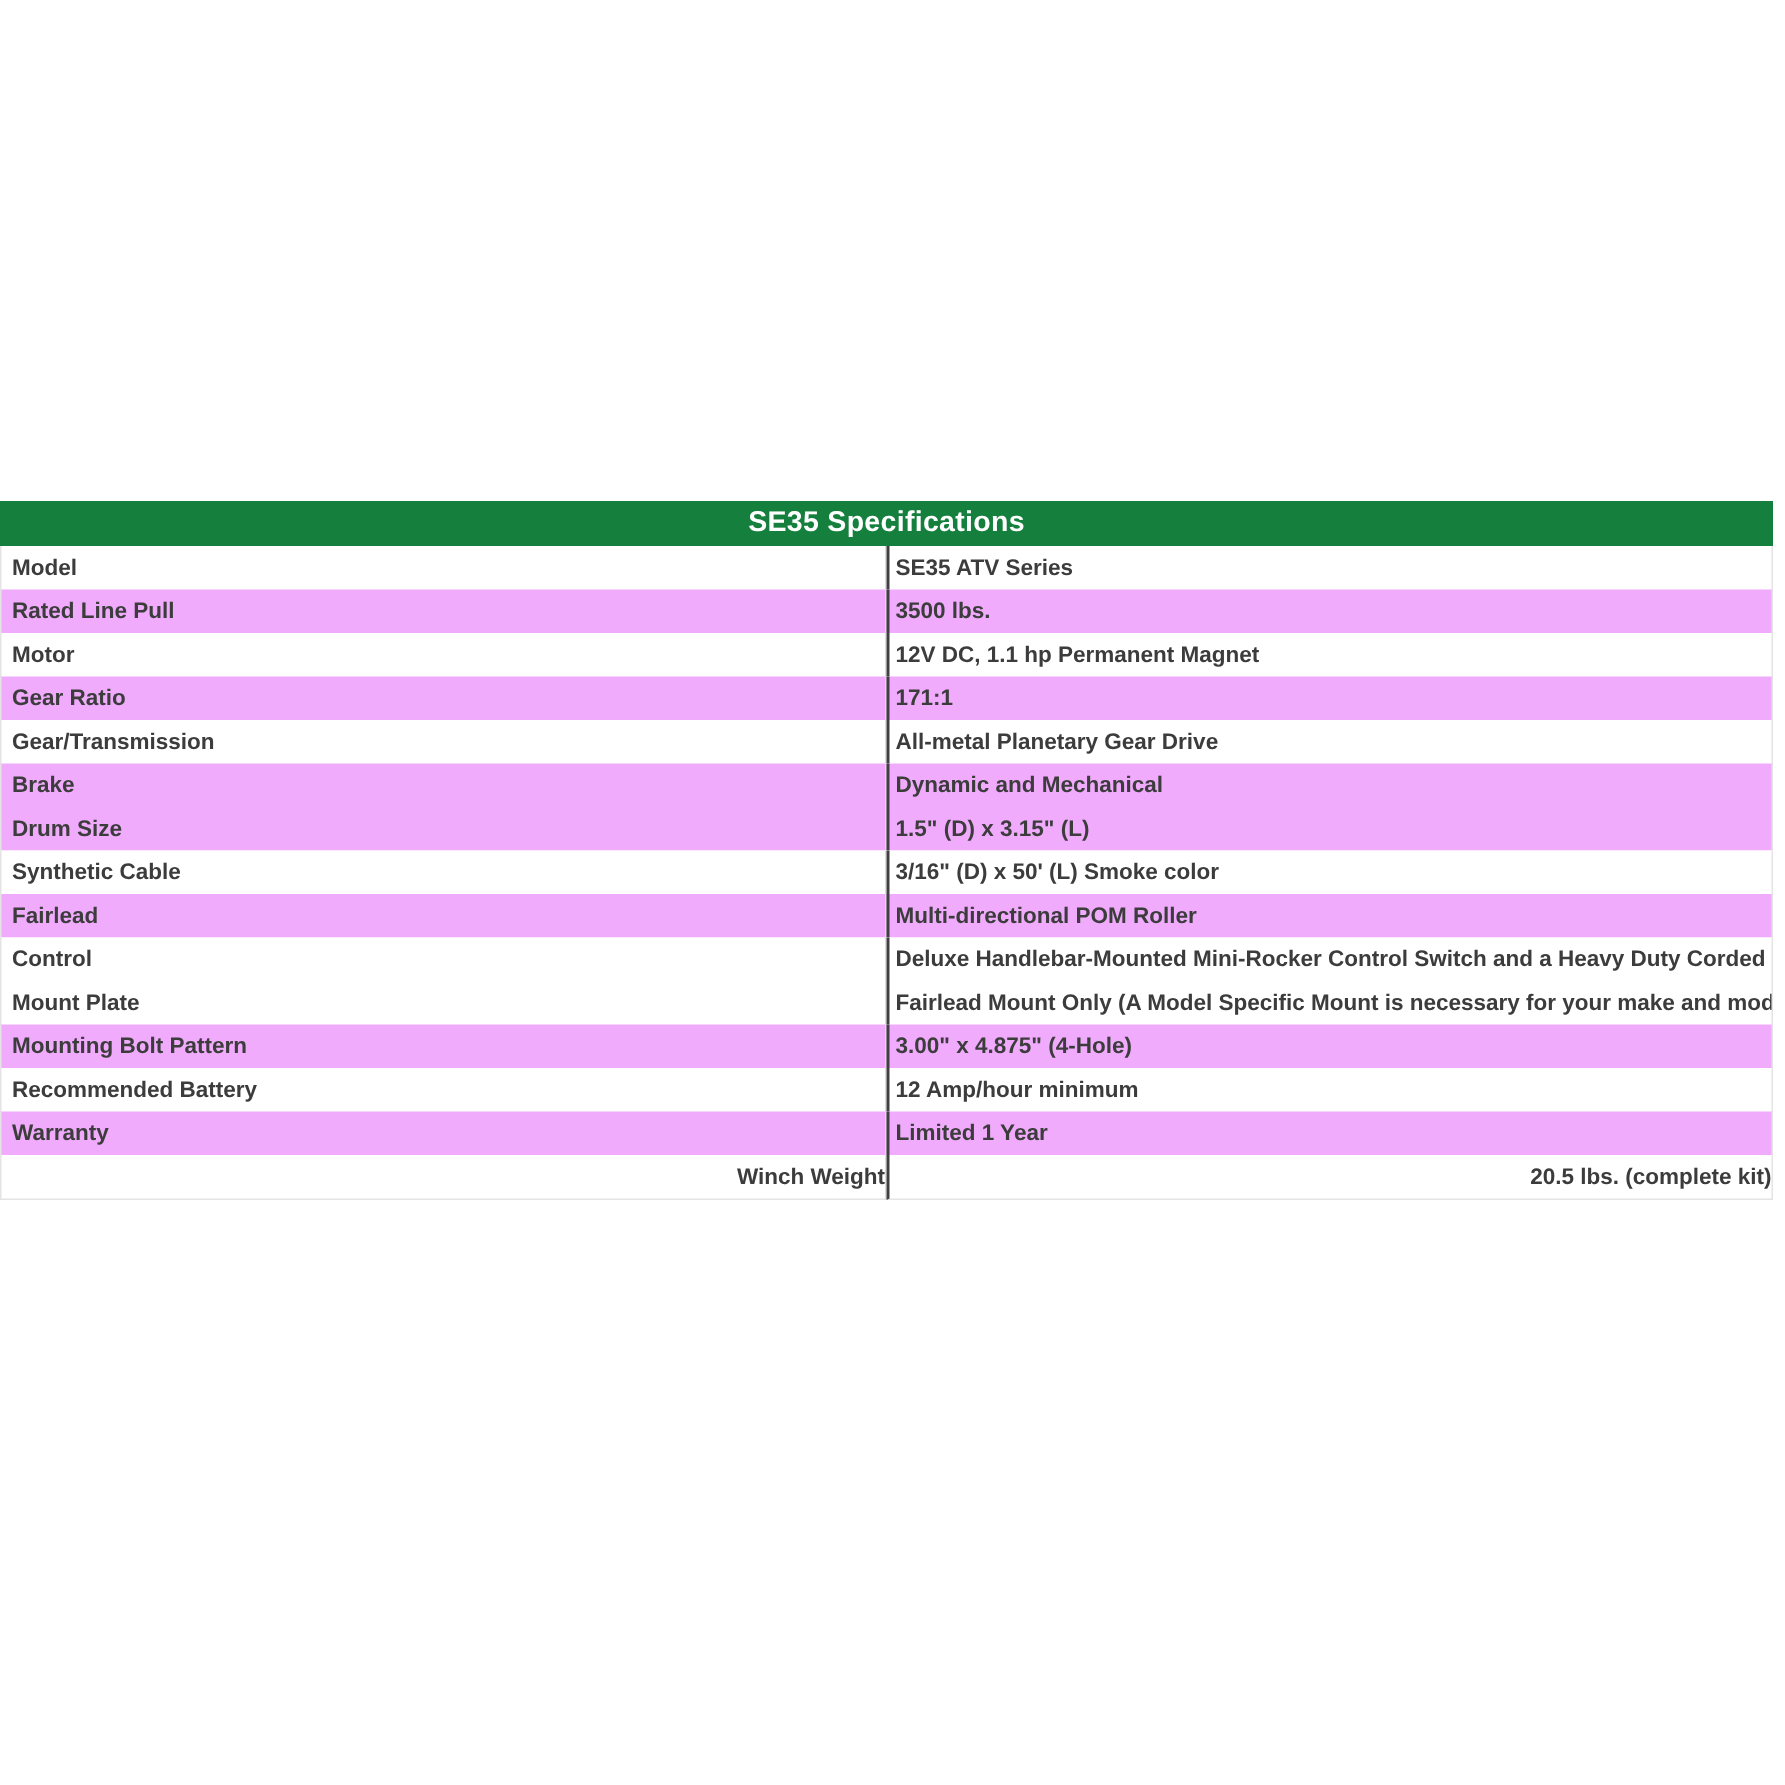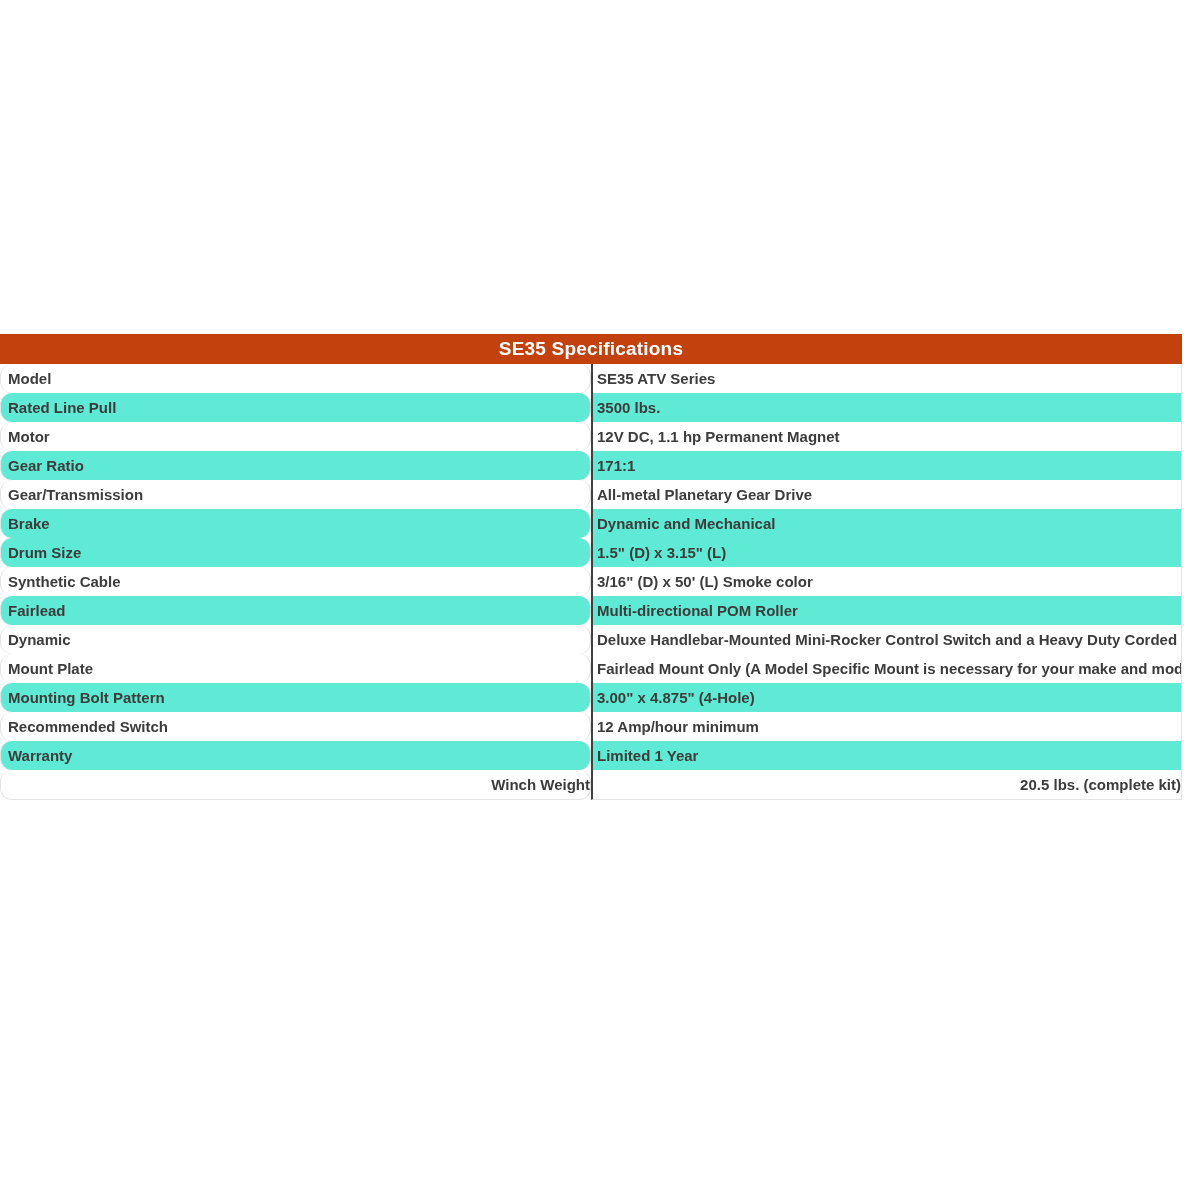--- a/index.html
+++ b/index.html
@@ -16,21 +16,21 @@
   .spec-table {
     position: absolute;
     top: 334px;
     left: 0;
     width: 1182px;
     border-collapse: separate;
     border-spacing: 0;
     table-layout: fixed;
   }
   .spec-table th.title-bar {
-    background: #c2410c;
+    background: #15803d;
     color: #ffffff;
     font-size: 19px;
     font-weight: 700;
     height: 30px;
     text-align: center;
     vertical-align: middle;
     padding: 0;
     letter-spacing: 0.2px;
   }
   .spec-table td {
@@ -43,29 +43,28 @@
     white-space: nowrap;
     overflow: hidden;
     background: #ffffff;
   }
   .spec-table td.label {
     width: 205px;
     min-width: 205px;
     border-left: 1px solid #e4e4e4;
     border-right: 1px solid #dcdcdc;
     padding-left: 7px;
-    border-radius: 12px;
   }
   .spec-table td.value {
     border-left: 2px solid #404040;
     border-right: 1px solid #e4e4e4;
     padding-left: 4px;
   }
   .spec-table tr.alt td {
-    background: #5eead4;
+    background: #f0abfc;
   }
   .spec-table tbody tr:last-child td {
     border-bottom: 1px solid #e4e4e4;
     text-align: right;
   }
 </style>
 </head>
 <body>
 
 <table class="spec-table">
@@ -105,33 +104,33 @@
       </tr>
       <tr>
         <td class="label">Synthetic Cable</td>
         <td class="value">3/16" (D) x 50' (L) Smoke color</td>
       </tr>
       <tr class="alt">
         <td class="label">Fairlead</td>
         <td class="value">Multi-directional POM Roller</td>
       </tr>
       <tr>
-        <td class="label">Dynamic</td>
+        <td class="label">Control</td>
         <td class="value">Deluxe Handlebar-Mounted Mini-Rocker Control Switch and a Heavy Duty Corded Remote Switch</td>
       </tr>
       <tr>
         <td class="label">Mount Plate</td>
         <td class="value">Fairlead Mount Only (A Model Specific Mount is necessary for your make and model ATV)</td>
       </tr>
       <tr class="alt">
         <td class="label">Mounting Bolt Pattern</td>
         <td class="value">3.00" x 4.875" (4-Hole)</td>
       </tr>
       <tr>
-        <td class="label">Recommended Switch</td>
+        <td class="label">Recommended Battery</td>
         <td class="value">12 Amp/hour minimum</td>
       </tr>
       <tr class="alt">
         <td class="label">Warranty</td>
         <td class="value">Limited 1 Year</td>
       </tr>
       <tr>
         <td class="label">Winch Weight</td>
         <td class="value">20.5 lbs. (complete kit)</td>
       </tr>

